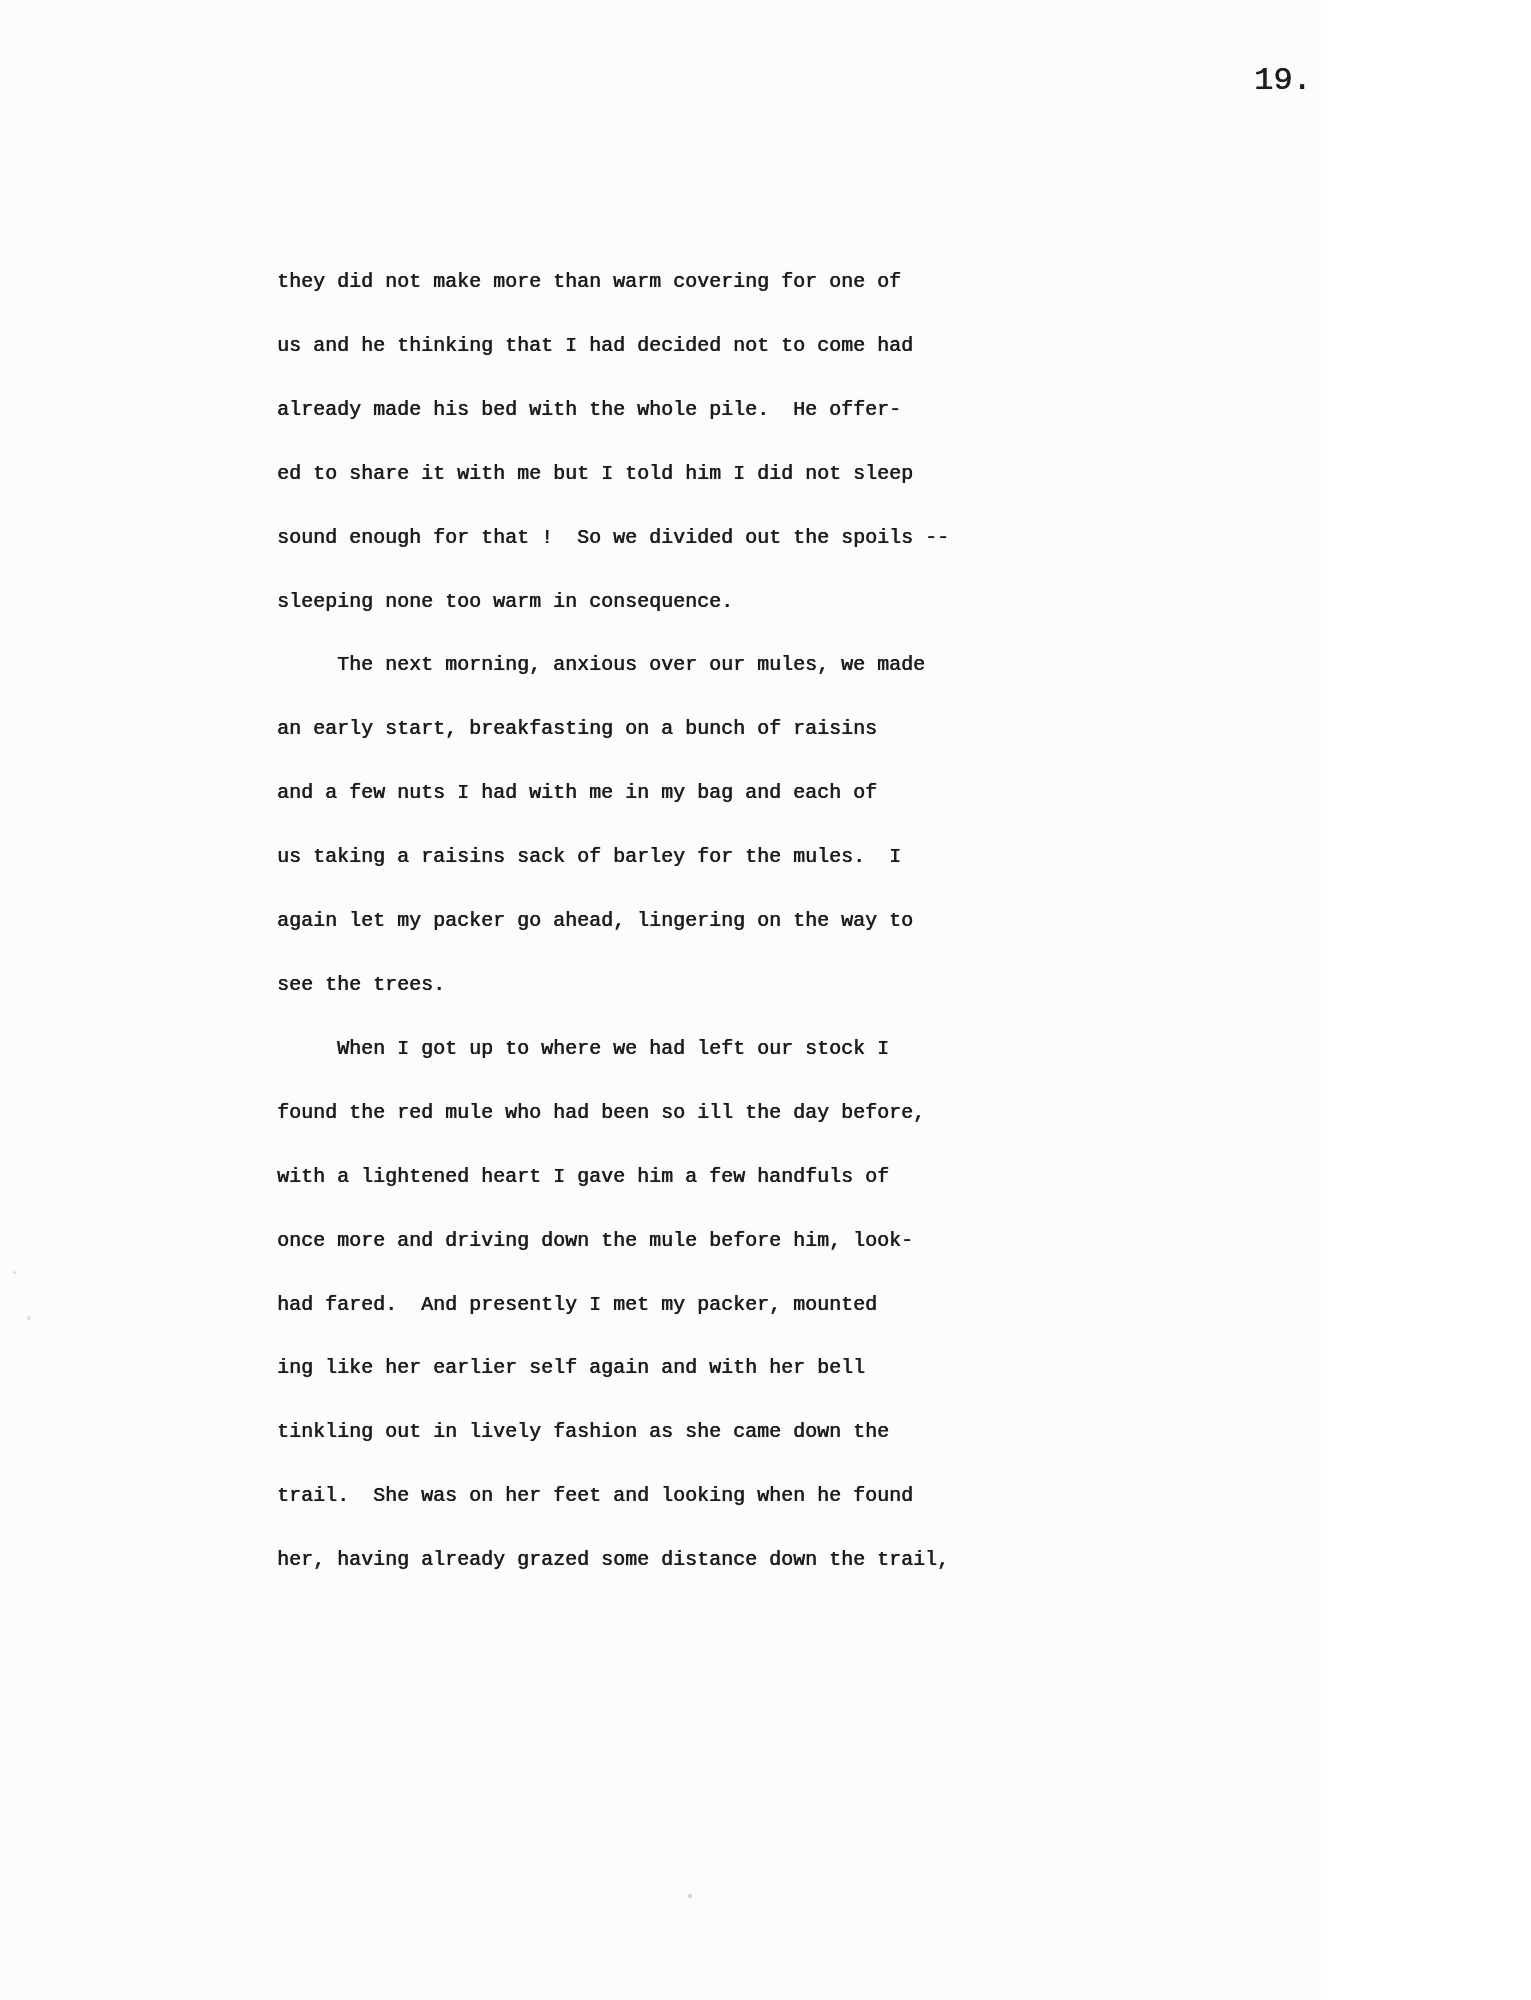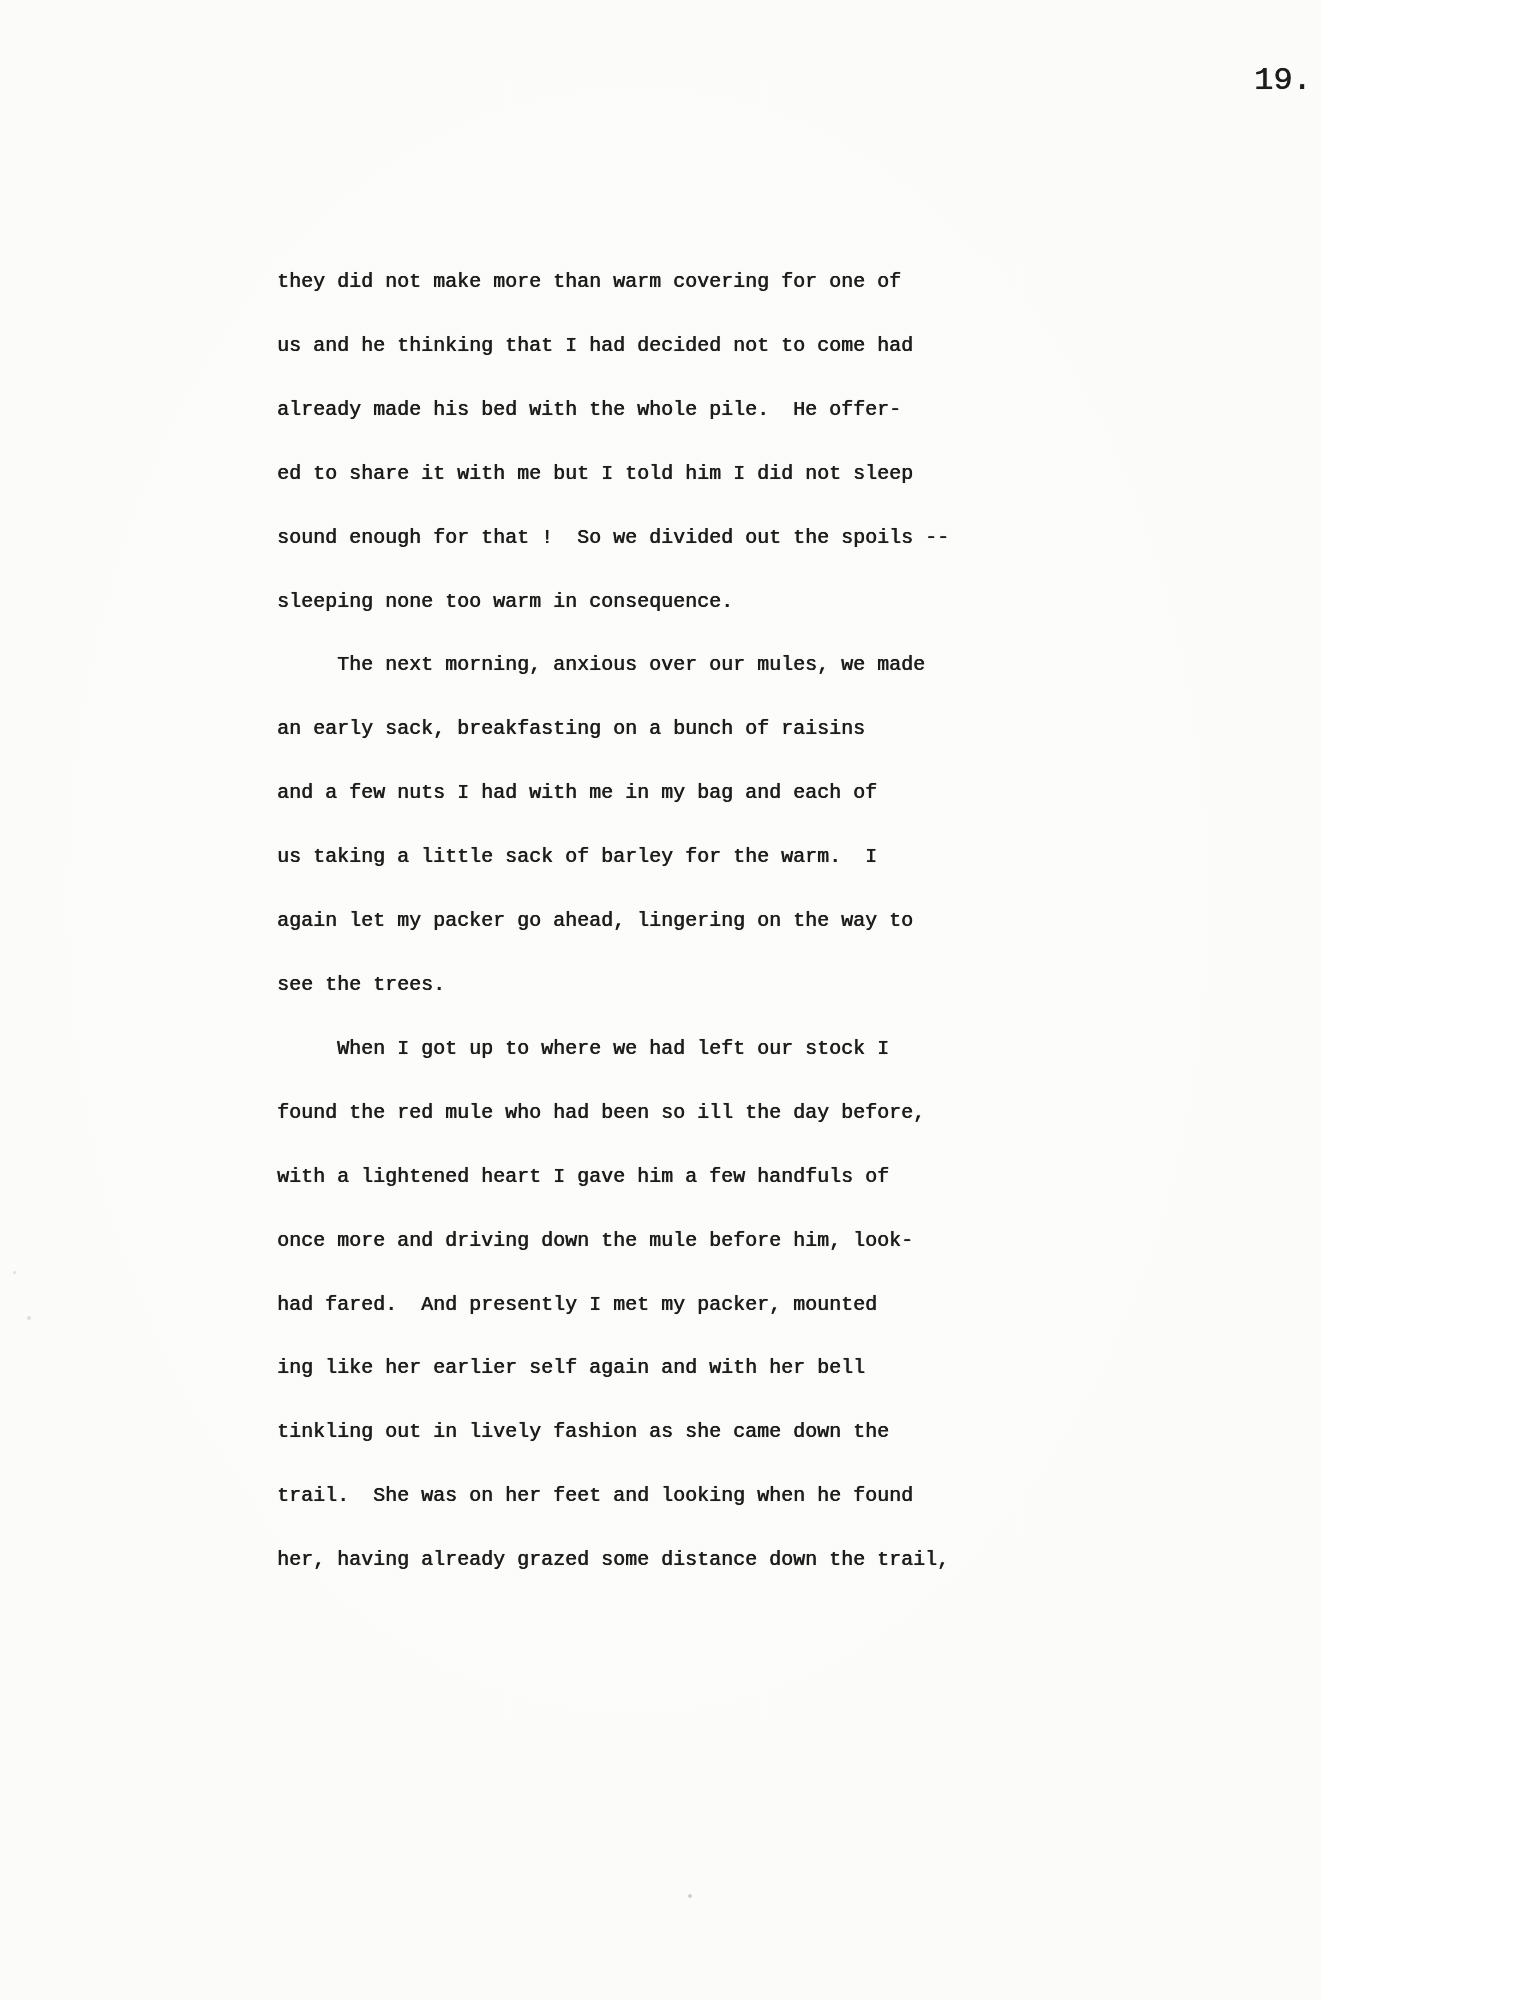--- a/index.html
+++ b/index.html
@@ -59,23 +59,23 @@
   <div class="page-number">19.</div>
 
   <div class="typescript">
     <div class="line">they did not make more than warm covering for one of</div>
     <div class="line">us and he thinking that I had decided not to come had</div>
     <div class="line">already made his bed with the whole pile.  He offer-</div>
     <div class="line">ed to share it with me but I told him I did not sleep</div>
     <div class="line">sound enough for that !  So we divided out the spoils --</div>
     <div class="line">sleeping none too warm in consequence.</div>
     <div class="line">     The next morning, anxious over our mules, we made</div>
-    <div class="line">an early sack, breakfasting on a bunch of raisins</div>
+    <div class="line">an early start, breakfasting on a bunch of raisins</div>
     <div class="line">and a few nuts I had with me in my bag and each of</div>
-    <div class="line">us taking a little sack of barley for the warm.  I</div>
+    <div class="line">us taking a raisins sack of barley for the mules.  I</div>
     <div class="line">again let my packer go ahead, lingering on the way to</div>
     <div class="line">see the trees.</div>
     <div class="line">     When I got up to where we had left our stock I</div>
     <div class="line">found the red mule who had been so ill the day before,</div>
     <div class="line">with a lightened heart I gave him a few handfuls of</div>
     <div class="line">once more and driving down the mule before him, look-</div>
     <div class="line">had fared.  And presently I met my packer, mounted</div>
     <div class="line">ing like her earlier self again and with her bell</div>
     <div class="line">tinkling out in lively fashion as she came down the</div>
     <div class="line">trail.  She was on her feet and looking when he found</div>

